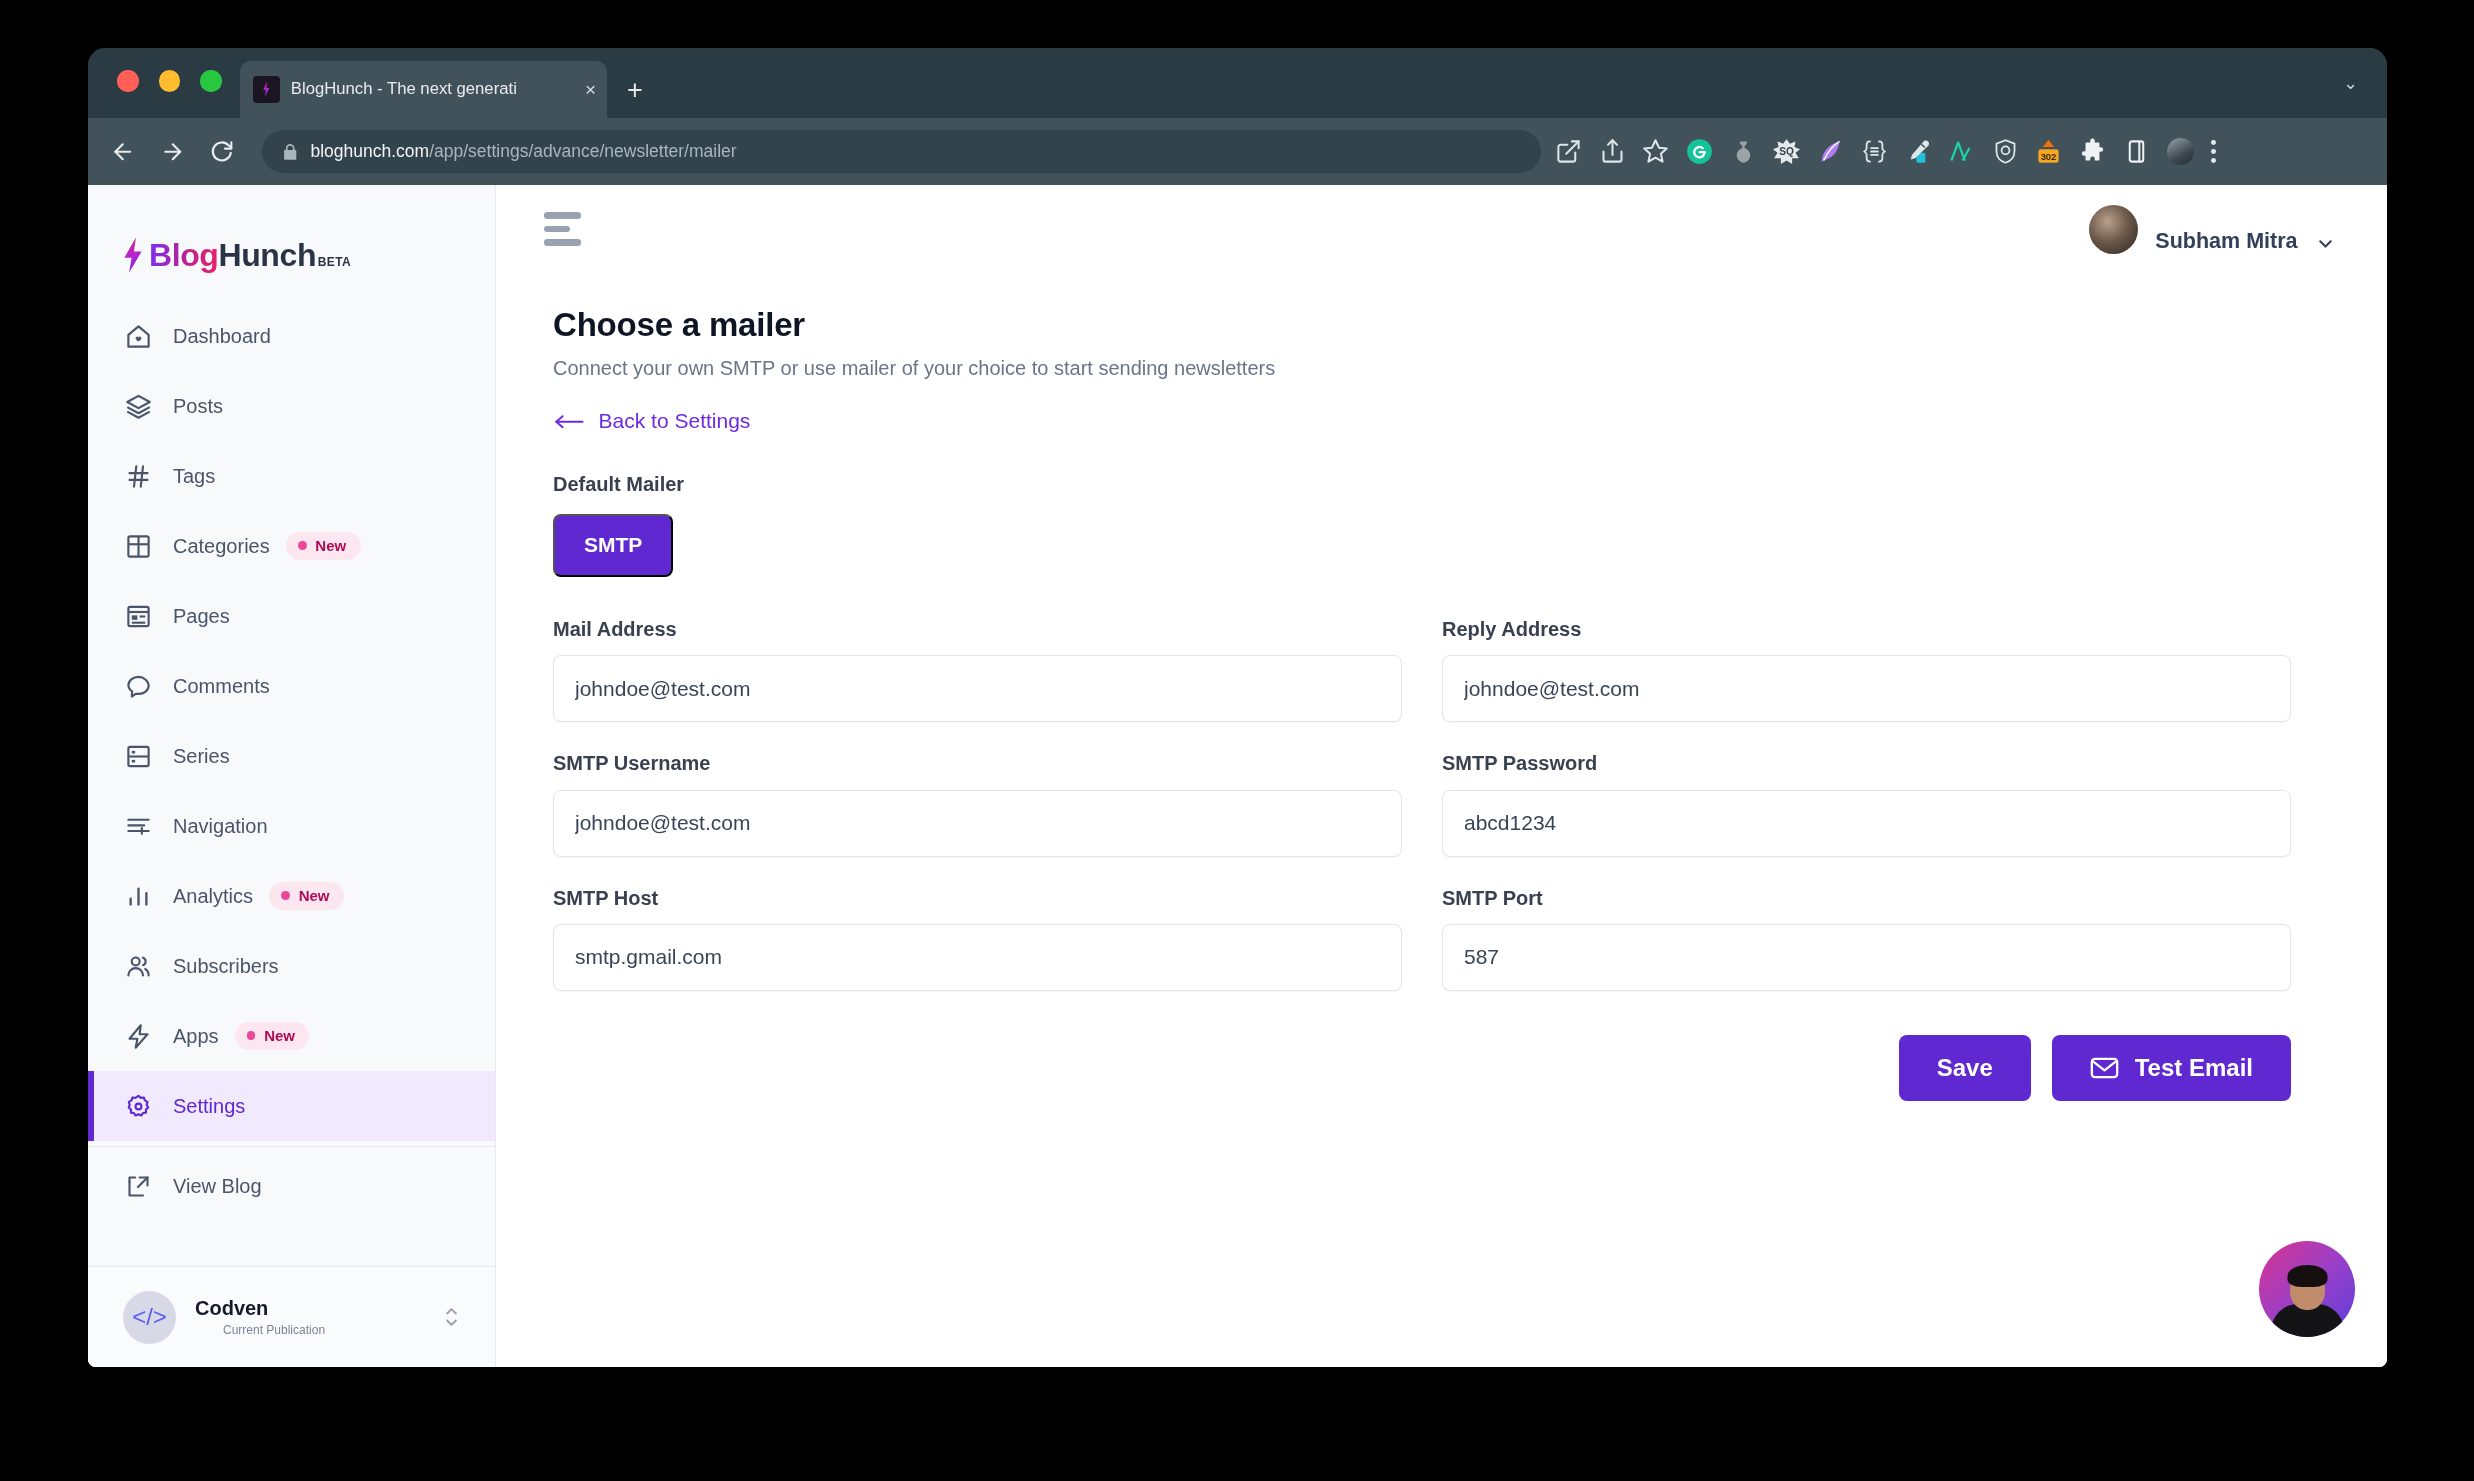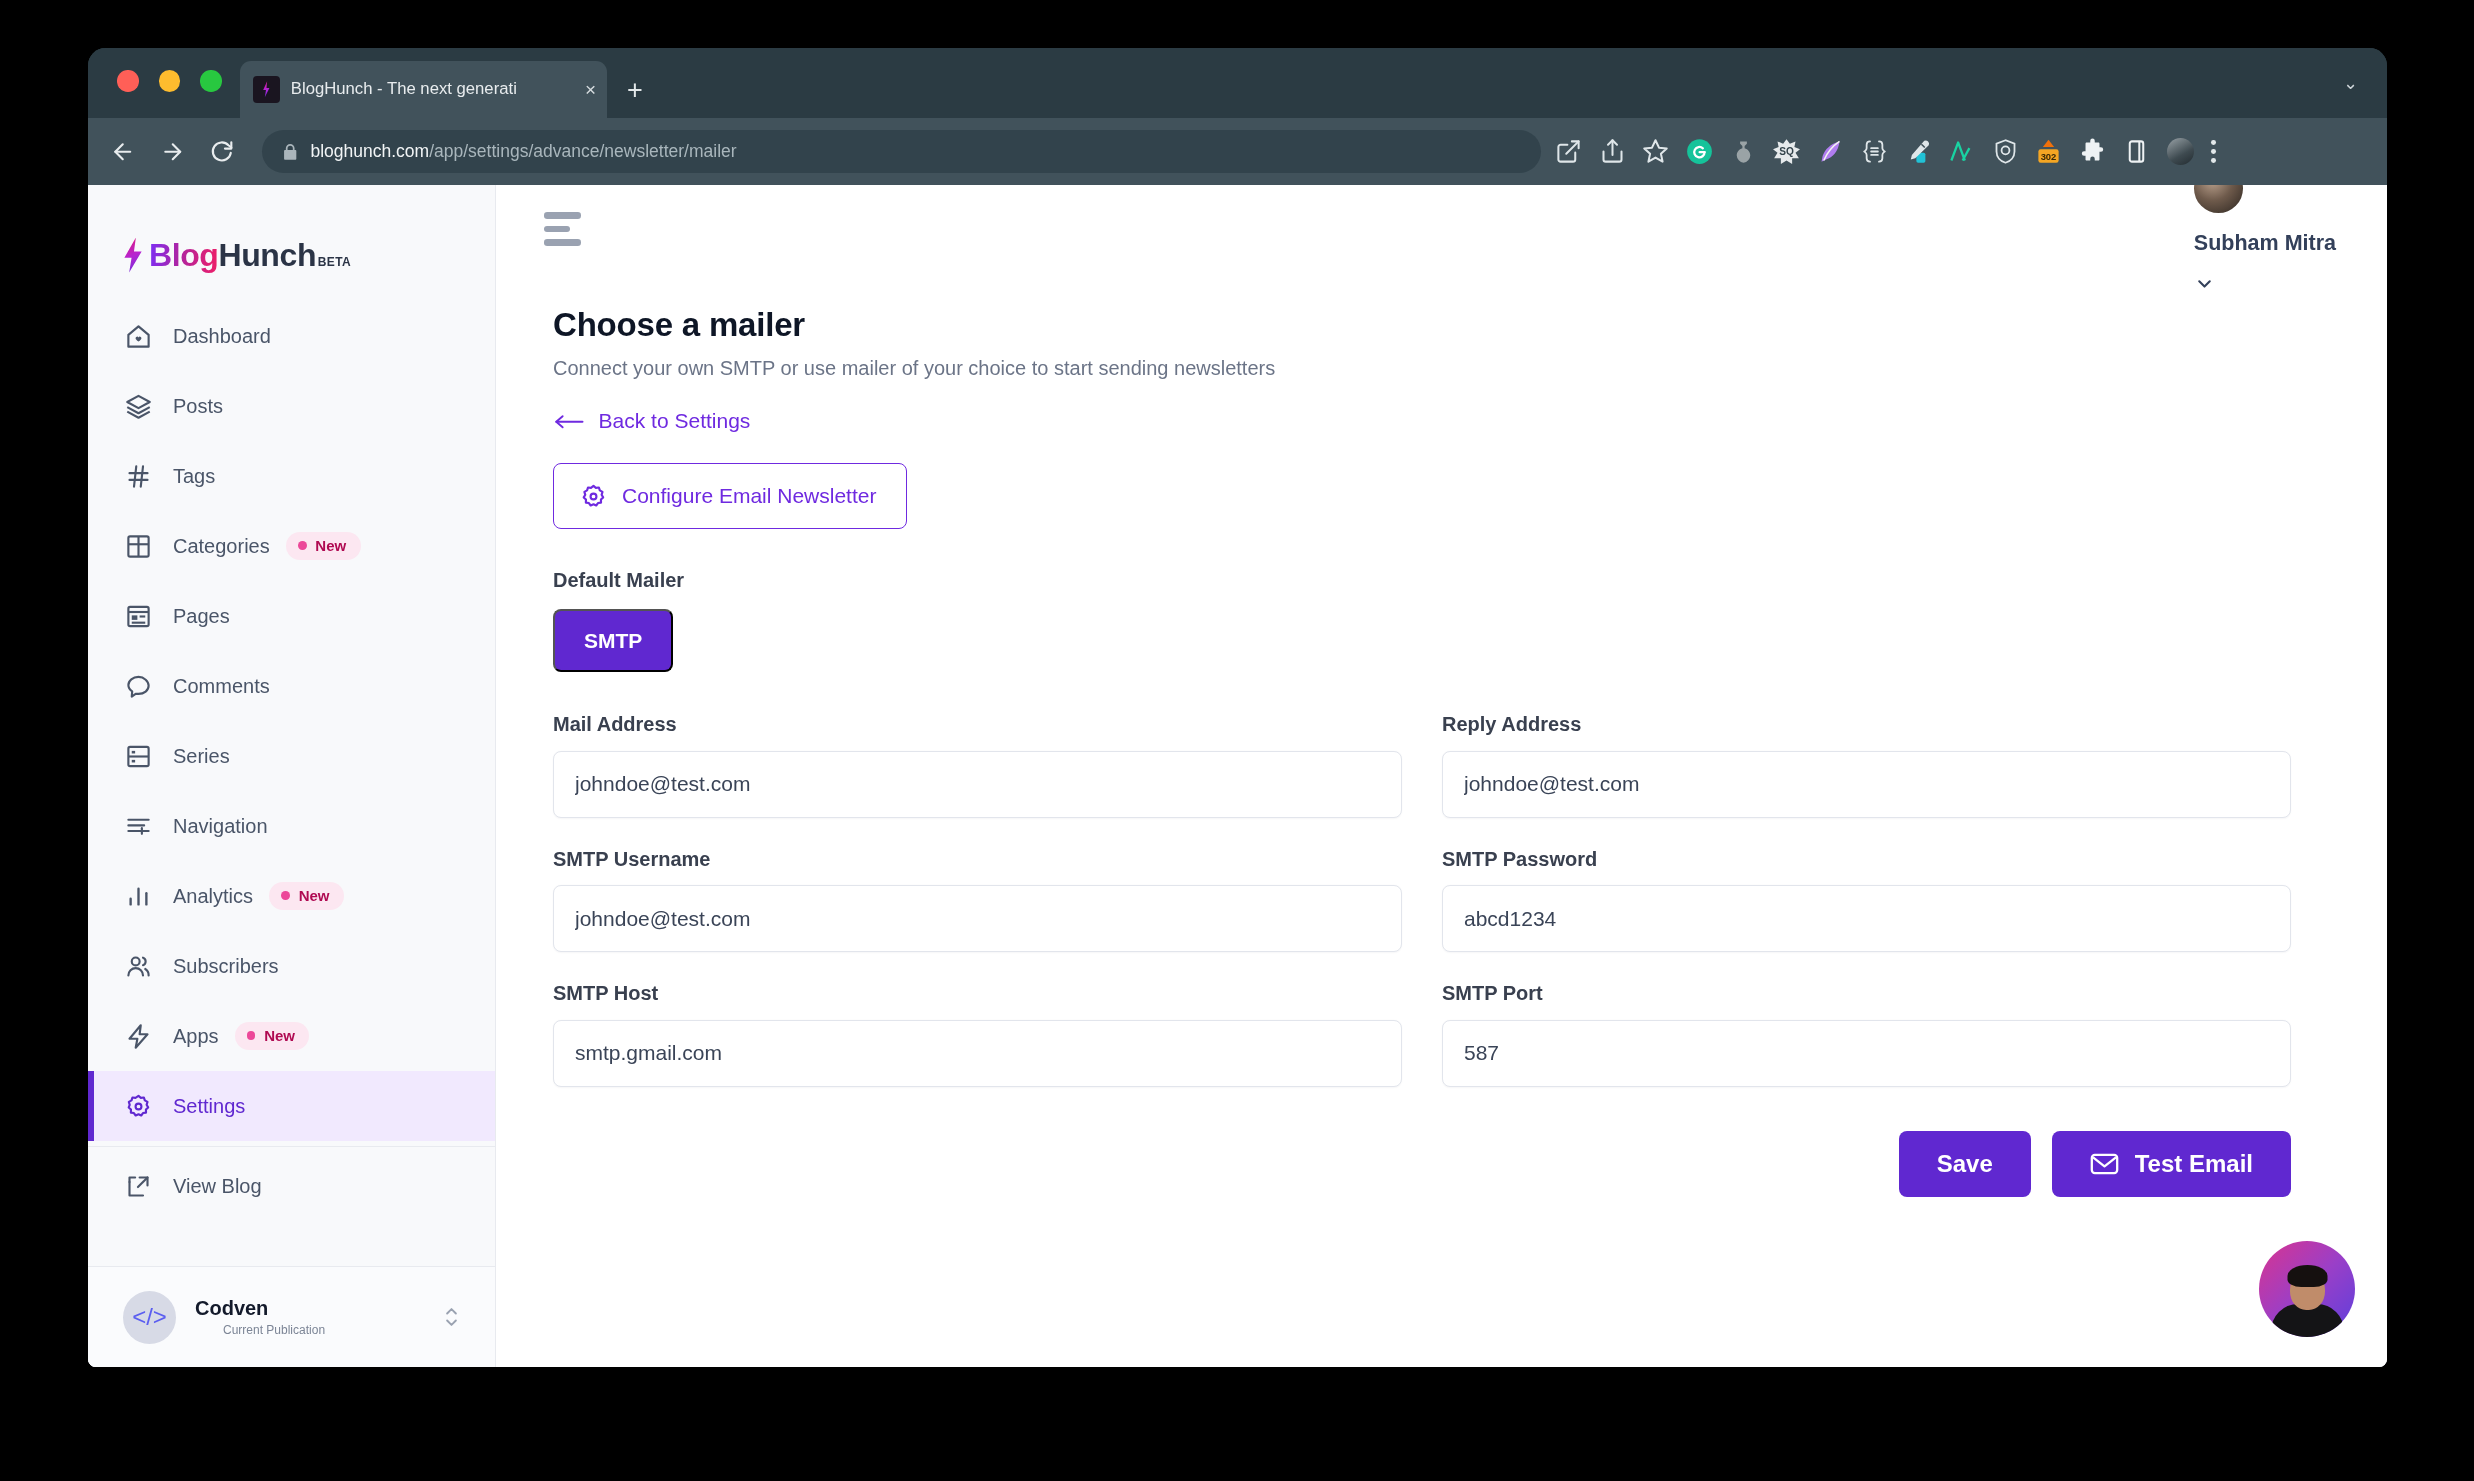--- a/index.html
+++ b/index.html
@@ -200,21 +200,21 @@
     height: 88px;
     display: flex; align-items: center; justify-content: space-between;
     padding: 0 51px 0 48px;
   }
   .hamburger { width: 37px; display: flex; flex-direction: column; gap: 7.2px; }
   .hamburger i { height: 6.4px; border-radius: 3.2px; background: #9aa2b1; display: block; }
   .hamburger i:nth-child(1) { width: 37px; }
   .hamburger i:nth-child(2) { width: 25.5px; }
   .hamburger i:nth-child(3) { width: 37px; }
 
-  .user-menu { display: flex; align-items: flex-start; gap: 17.5px; flex-direction: column; }
+  .user-menu { display: flex; align-items: flex-end; gap: 17.5px; }
   .user-avatar {
     width: 49px; height: 49px; border-radius: 50%;
     background: radial-gradient(circle at 38% 34%, #b9a08c 0%, #6e5a4b 45%, #2a241f 100%);
     flex: 0 0 auto;
   }
   .user-name { font-size: 21.5px; font-weight: 600; color: #33405a; }
   .user-chev { width: 21px; height: 21px; color: #33405a; }
 
   .content { padding: 33px 0 0 57px; }
   .page-title { font-size: 33px; font-weight: 700; color: #0e1626; letter-spacing: -0.2px; }
@@ -625,29 +625,20 @@
         <p class="page-sub">Connect your own SMTP or use mailer of your choice to start sending newsletters</p>
 
         <a class="back-link">
           <svg class="back-arrow" viewBox="0 0 40 22" fill="none" stroke="currentColor" stroke-width="2.4" stroke-linecap="round" stroke-linejoin="round">
               <line x1="37" y1="11" x2="4" y2="11"></line>
               <polyline points="12 4 4 11 12 18"></polyline>
             </svg>
           <span>Back to Settings</span>
         </a>
 
-        <div>
-          <button class="configure-btn">
-            <svg class="gear-ico" viewBox="0 0 24 24" fill="none" stroke="currentColor" stroke-width="1.9" stroke-linejoin="round">
-                <path d="M12 2.6l2.1 1.7 2.7-.3.8 2.6 2.4 1.3-.8 2.6 1.4 2.3-2 1.9.1 2.7-2.7.4-1.6 2.2-2.4-1.1-2.5 1.1-1.6-2.2-2.7-.4.1-2.7-2-1.9 1.4-2.3-.8-2.6 2.4-1.3.8-2.6 2.7.3z"></path>
-                <circle cx="12" cy="12" r="2.6"></circle>
-              </svg>
-            <span>Configure Email Newsletter</span>
-          </button>
-        </div>
 
         <div class="section-label">Default Mailer</div>
         <div>
           <button class="smtp-chip">SMTP</button>
         </div>
 
         <div class="form-grid">
 
           <div>
             <div class="field-label">Mail Address</div>

